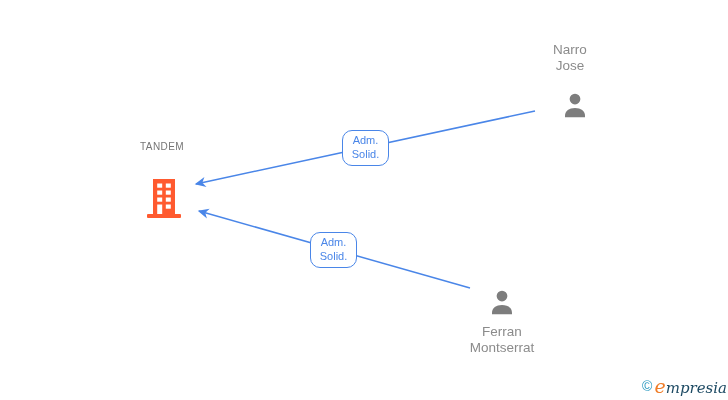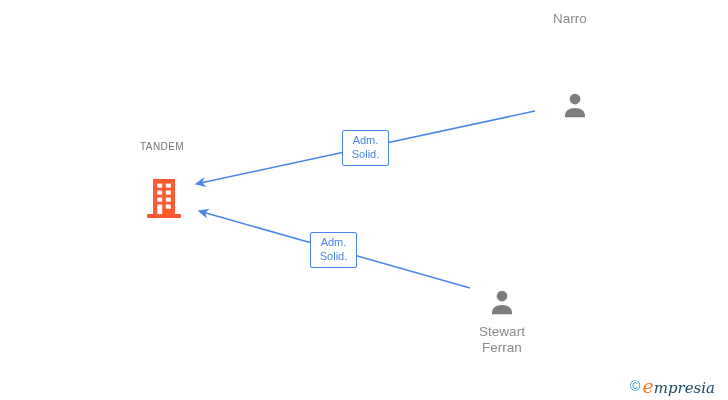--- a/index.html
+++ b/index.html
@@ -21,21 +21,21 @@
     stroke-width: 1.5;
     fill: none;
   }
   .arrowhead { fill: var(--edge-blue, #4a86e8); }
   .edge-label {
     position: absolute;
     box-sizing: border-box;
     width: 47px;
     padding: 3px 0 4px 0;
     border: 1.5px solid var(--edge-blue, #4a86e8);
-    border-radius: 2px;
+    border-radius: 10px;
     background: #ffffff;
     color: var(--label-blue, #4a86e8);
     font-size: 11px;
     line-height: 13.5px;
     text-align: center;
   }
   .edge-label span { display: block; }
   .node-text {
     position: absolute;
     width: 150px;
@@ -53,21 +53,21 @@
     font-size: 13.5px;
     line-height: 15.5px;
   }
   .node-text div { display: block; }
   .icon { position: absolute; }
   .building-fill { fill: var(--building-orange, #ff5a2f); }
   .window-fill { fill: #ffffff; }
   .person-fill { fill: var(--person-gray, #7d7d7d); }
   .logo {
     position: absolute;
-    right: 13px;
+    right: 1px;
     bottom: 3px;
     white-space: nowrap;
   }
   .logo .copyright {
     color: var(--logo-copyright-blue, #2d9bc1);
     font-size: 14px;
     font-family: "Liberation Sans", sans-serif;
     vertical-align: 2px;
     margin-right: 2px;
   }
@@ -118,34 +118,35 @@
     <rect class="window-fill" x="11.2" y="4.5" width="5" height="4.2"></rect>
     <rect class="window-fill" x="19.8" y="4.5" width="5" height="4.2"></rect>
     <rect class="window-fill" x="11.2" y="11.5" width="5" height="4.2"></rect>
     <rect class="window-fill" x="19.8" y="11.5" width="5" height="4.2"></rect>
     <rect class="window-fill" x="11.2" y="18.5" width="5" height="4.2"></rect>
     <rect class="window-fill" x="19.8" y="18.5" width="5" height="4.2"></rect>
     <rect class="window-fill" x="19.8" y="25.5" width="5" height="4.2"></rect>
     <rect class="window-fill" x="11.2" y="25.5" width="5" height="9.5"></rect>
   </svg>
 
-  <div class="node-text person-name" style="left:495px; top:11px;">
+  <div class="node-text person-name" style="left:495px; top:42px;">
     <div>Narro</div>
+    <div>Jose</div>
   </div>
   <svg class="icon" style="left:560px; top:90px;" width="30" height="32" viewBox="0 0 24 24" xmlns="http://www.w3.org/2000/svg">
     <path class="person-fill" d="M12 2.1a4.3 4.3 0 1 1 0 8.6 4.3 4.3 0 0 1 0-8.6z"></path>
     <path class="person-fill" d="M4 21v-1.3c0-3.9 3.3-6.2 8-6.2s8 2.3 8 6.2V21z"></path>
   </svg>
 
   <svg class="icon" style="left:487px; top:287px;" width="30" height="32" viewBox="0 0 24 24" xmlns="http://www.w3.org/2000/svg">
     <path class="person-fill" d="M12 2.1a4.3 4.3 0 1 1 0 8.6 4.3 4.3 0 0 1 0-8.6z"></path>
     <path class="person-fill" d="M4 21v-1.3c0-3.9 3.3-6.2 8-6.2s8 2.3 8 6.2V21z"></path>
   </svg>
   <div class="node-text person-name" style="left:427px; top:324px;">
-    <div>Stewart</div>
     <div>Ferran</div>
+    <div>Montserrat</div>
   </div>
 
   <div class="logo">
     <span class="copyright">©</span><span class="logo-e">e</span><span class="logo-rest">mpresia</span>
   </div>
 
 </div>
 
 </body></html>

